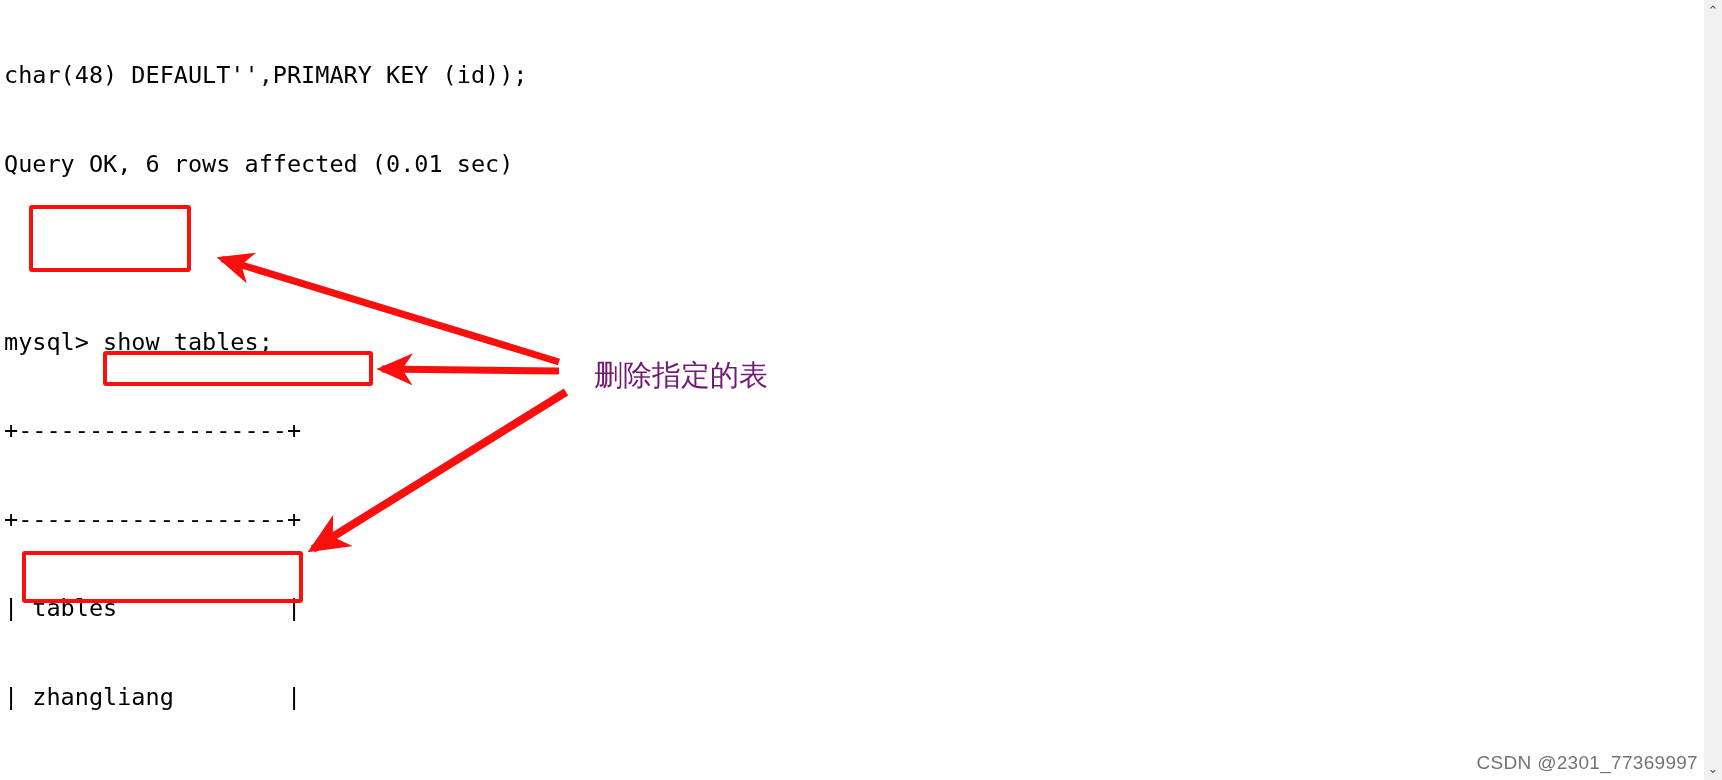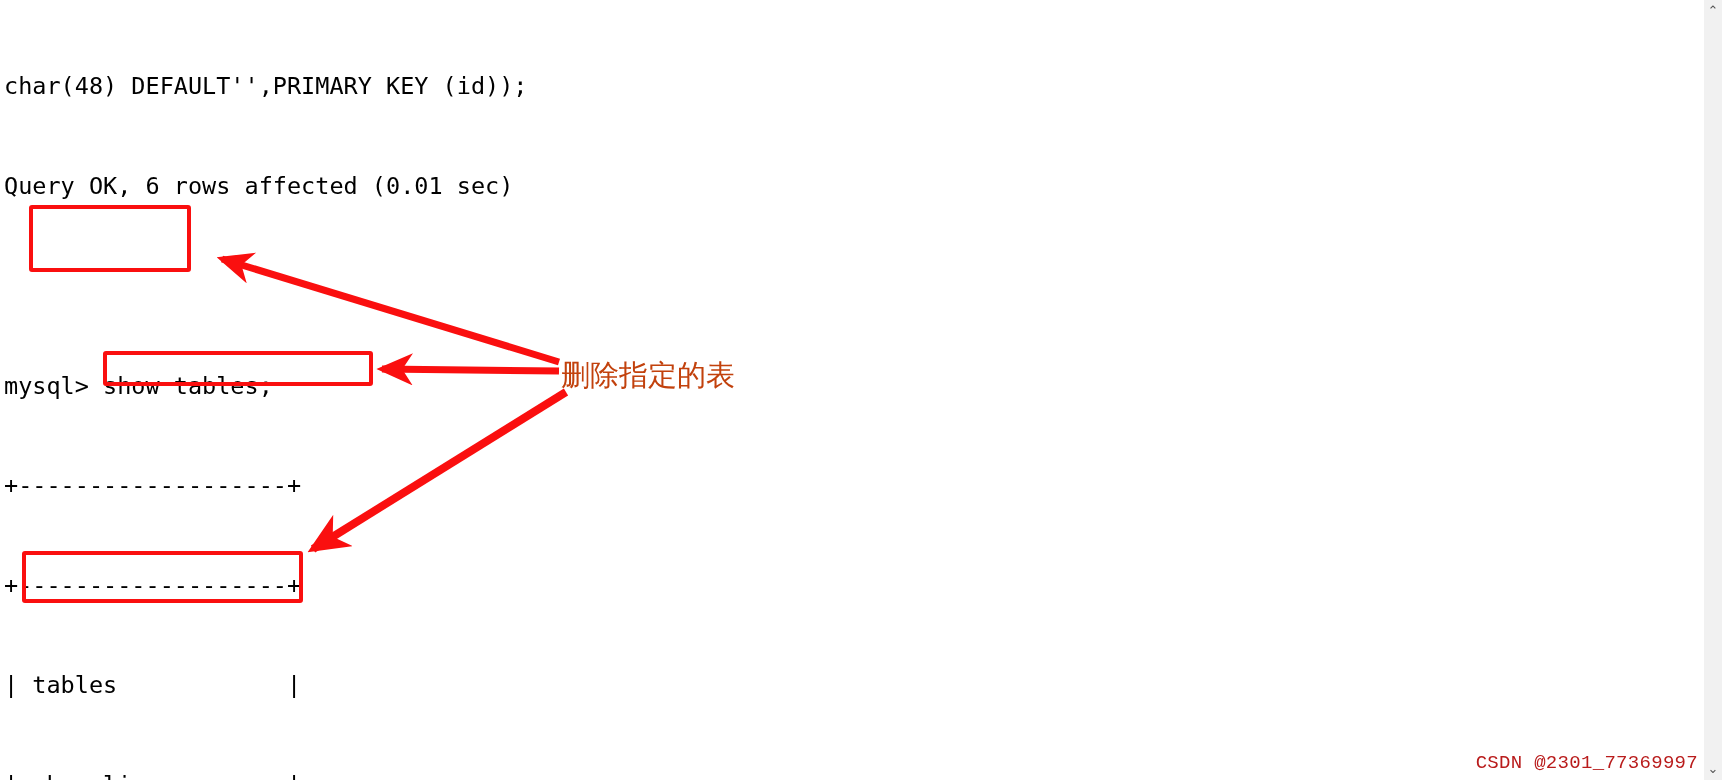--- a/index.html
+++ b/index.html
@@ -26,21 +26,20 @@
     font-family: "DejaVu Sans Mono", "Liberation Mono", monospace;
     font-size: 23.5px;
     line-height: 29.6px;
     color: #000000;
     white-space: pre;
     letter-spacing: 0px;
   }
   .tline {
     height: 29.6px;
     white-space: pre;
-    margin-top: 11px;
   }
   .tline.blank { color: transparent; }
 
   
   .redbox {
     position: absolute;
     border: 4px solid #fa0f0f;
     border-radius: 3px;
     box-sizing: border-box;
     background: transparent;
@@ -55,26 +54,26 @@
     position: absolute;
     left: 0; top: 0;
     width: 1722px;
     height: 780px;
     pointer-events: none;
   }
 
   
   #annotation-label {
     position: absolute;
-    left: 561px;
+    left: 594px;
     top: 358px;
     font-family: Liberation Serif, serif;
     font-size: 29px;
     line-height: 34px;
-    color: #c2410c;
+    color: #701a75;
     white-space: nowrap;
   }
 
   
   #scrollbar {
     position: absolute;
     right: 0;
     top: 0;
     width: 18px;
     height: 780px;
@@ -92,23 +91,23 @@
     text-align: center;
   }
   #scroll-up { top: 2px; }
   #scroll-down { bottom: 2px; }
 
   
   #watermark {
     position: absolute;
     right: 24px;
     bottom: 6px;
-    font-family: Liberation Mono, monospace;
+    font-family: Liberation Sans, sans-serif;
     font-size: 19px;
-    color: #b91c1c;
+    color: #737373;
     white-space: nowrap;
     letter-spacing: 0.3px;
     text-align: center;
   }
 </style>
 </head>
 <body>
 
 <div id="screen">
 

